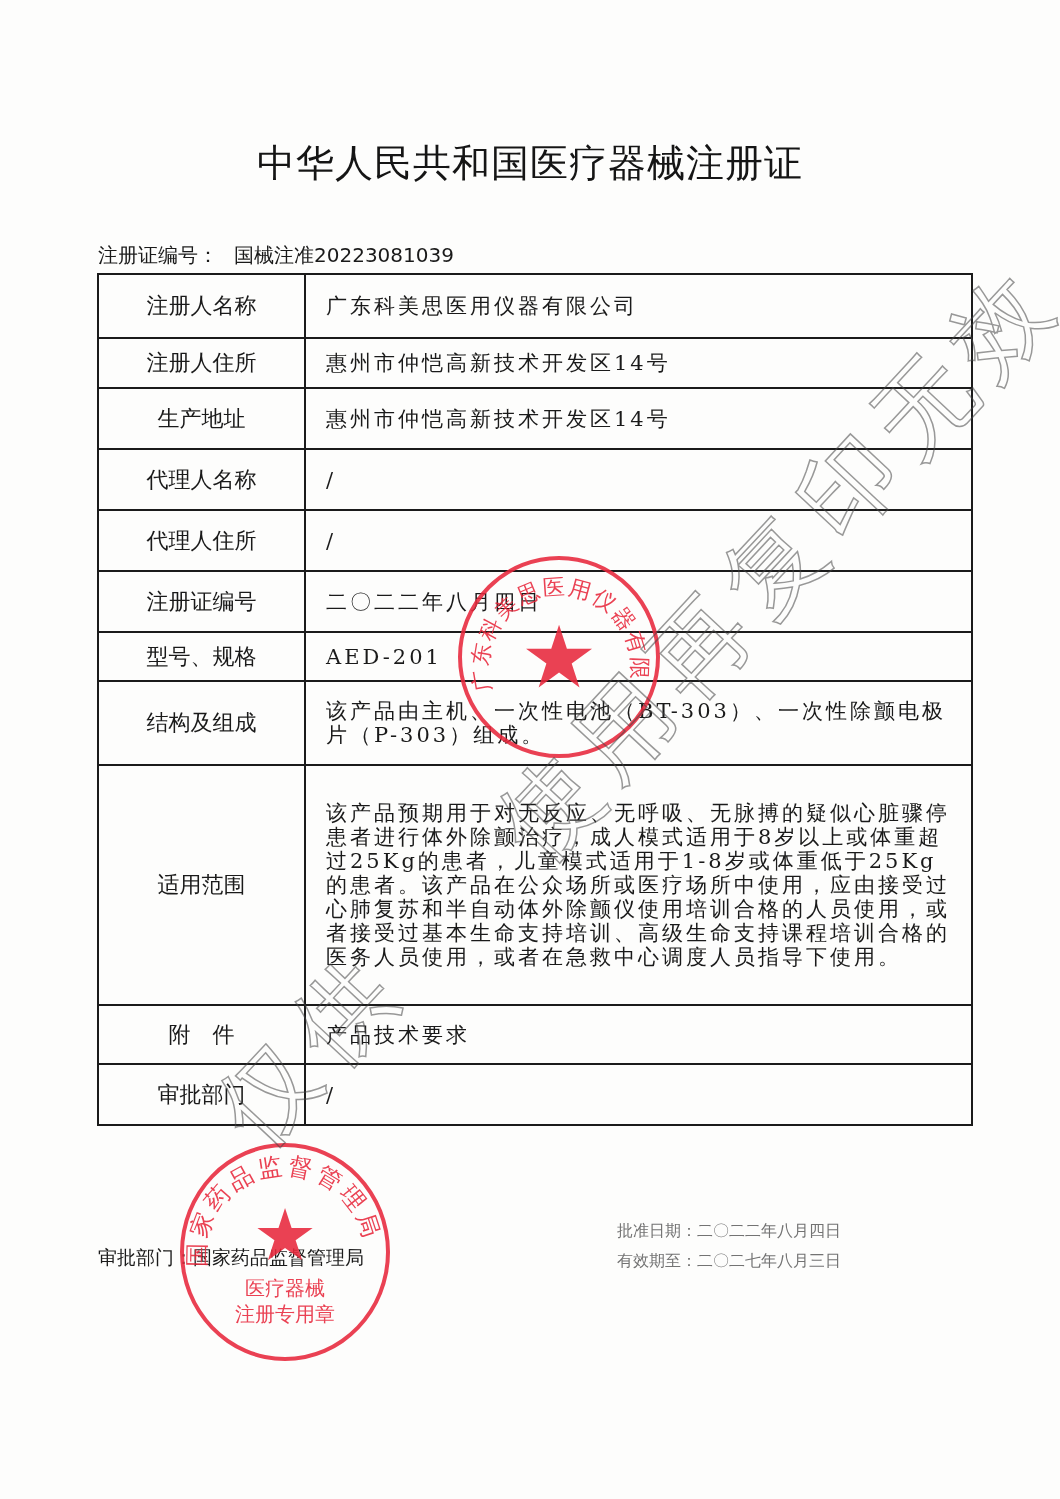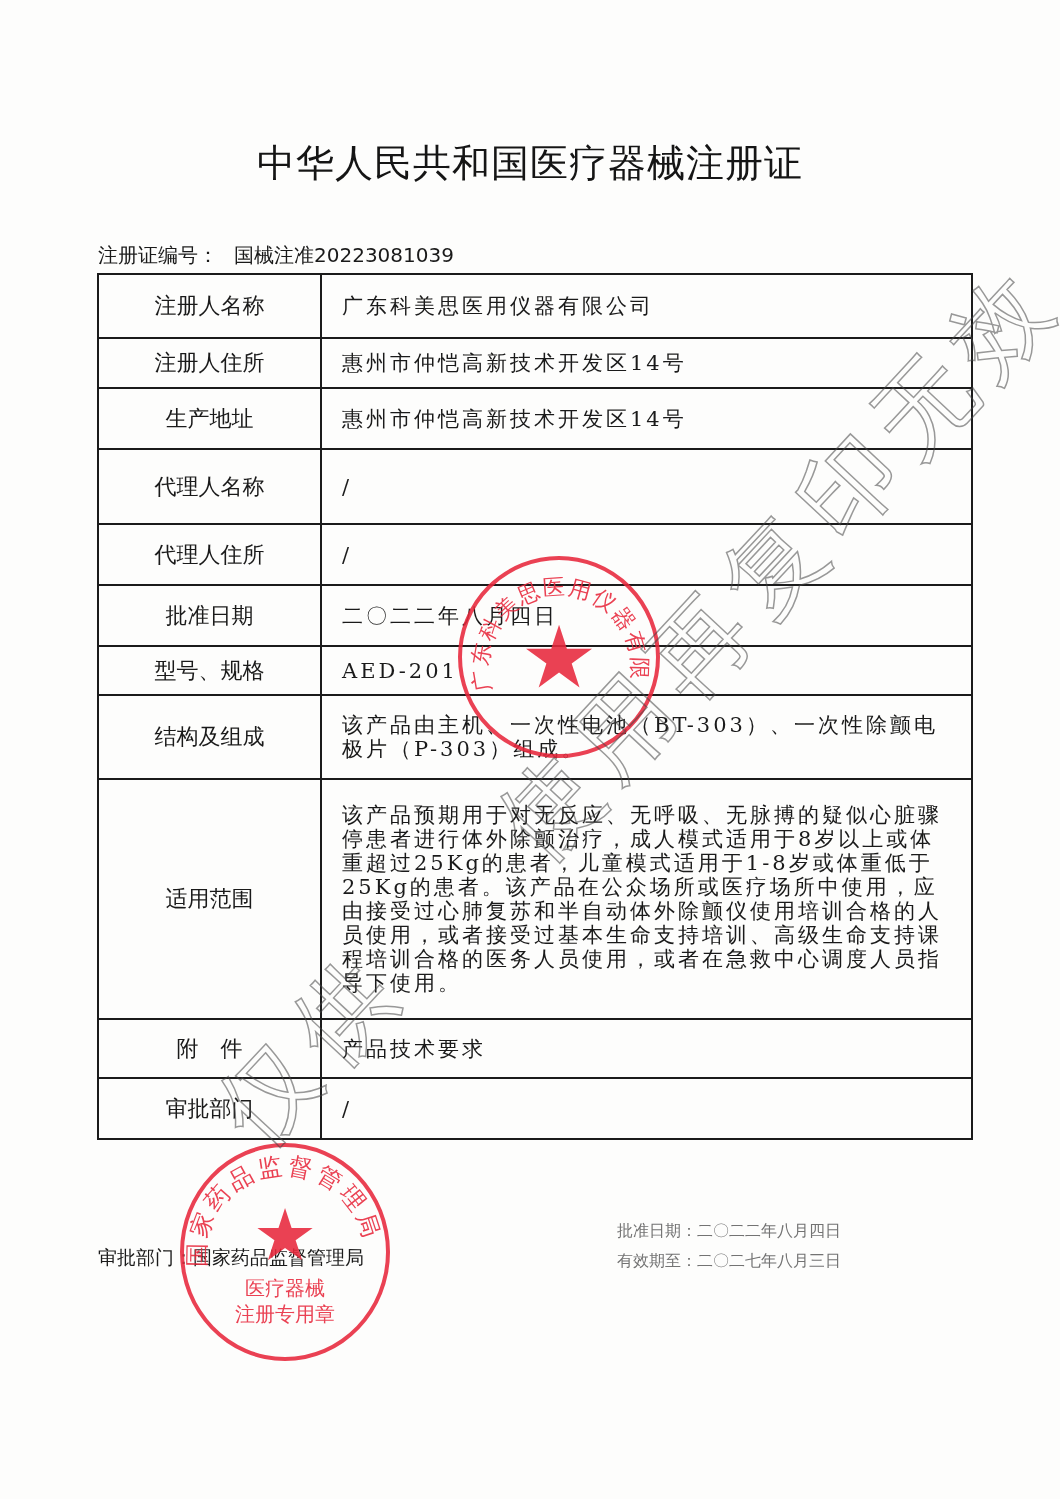--- a/index.html
+++ b/index.html
@@ -25,21 +25,21 @@
   }
   .reg-no .value { margin-left: 16px; }
   table.cert {
     position: absolute; left: 97px; top: 273px;
     width: 876px;
     border-collapse: collapse;
     table-layout: fixed;
   }
   table.cert td {
     border: 2px solid #1b1b1b;
-    padding: 8px;
+    padding: 0;
     vertical-align: middle;
   }
   td.label {
     width: 205px;
     text-align: center;
     font-family: "DejaVu Sans", "Liberation Sans", sans-serif;
     font-size: 22px; color: #1a1a1a;
   }
   td.value {
     padding-left: 20px !important;
@@ -121,30 +121,30 @@
     <td class="value">广东科美思医用仪器有限公司</td>
   </tr>
   <tr style="height:50px">
     <td class="label">注册人住所</td>
     <td class="value">惠州市仲恺高新技术开发区14号</td>
   </tr>
   <tr style="height:61px">
     <td class="label">生产地址</td>
     <td class="value">惠州市仲恺高新技术开发区14号</td>
   </tr>
-  <tr style="height:75px">
+  <tr style="height:61px">
     <td class="label">代理人名称</td>
     <td class="value">/</td>
   </tr>
   <tr style="height:61px">
     <td class="label">代理人住所</td>
     <td class="value">/</td>
   </tr>
   <tr style="height:61px">
-    <td class="label">批准日期</td>
+    <td class="label">注册证编号</td>
     <td class="value">二〇二二年八月四日</td>
   </tr>
   <tr style="height:49px">
     <td class="label">型号、规格</td>
     <td class="value">AED-201</td>
   </tr>
   <tr style="height:84px">
     <td class="label">结构及组成</td>
     <td class="value multi">该产品由主机、一次性电池（BT-303）、一次性除颤电极片（P-303）组成。</td>
   </tr>

